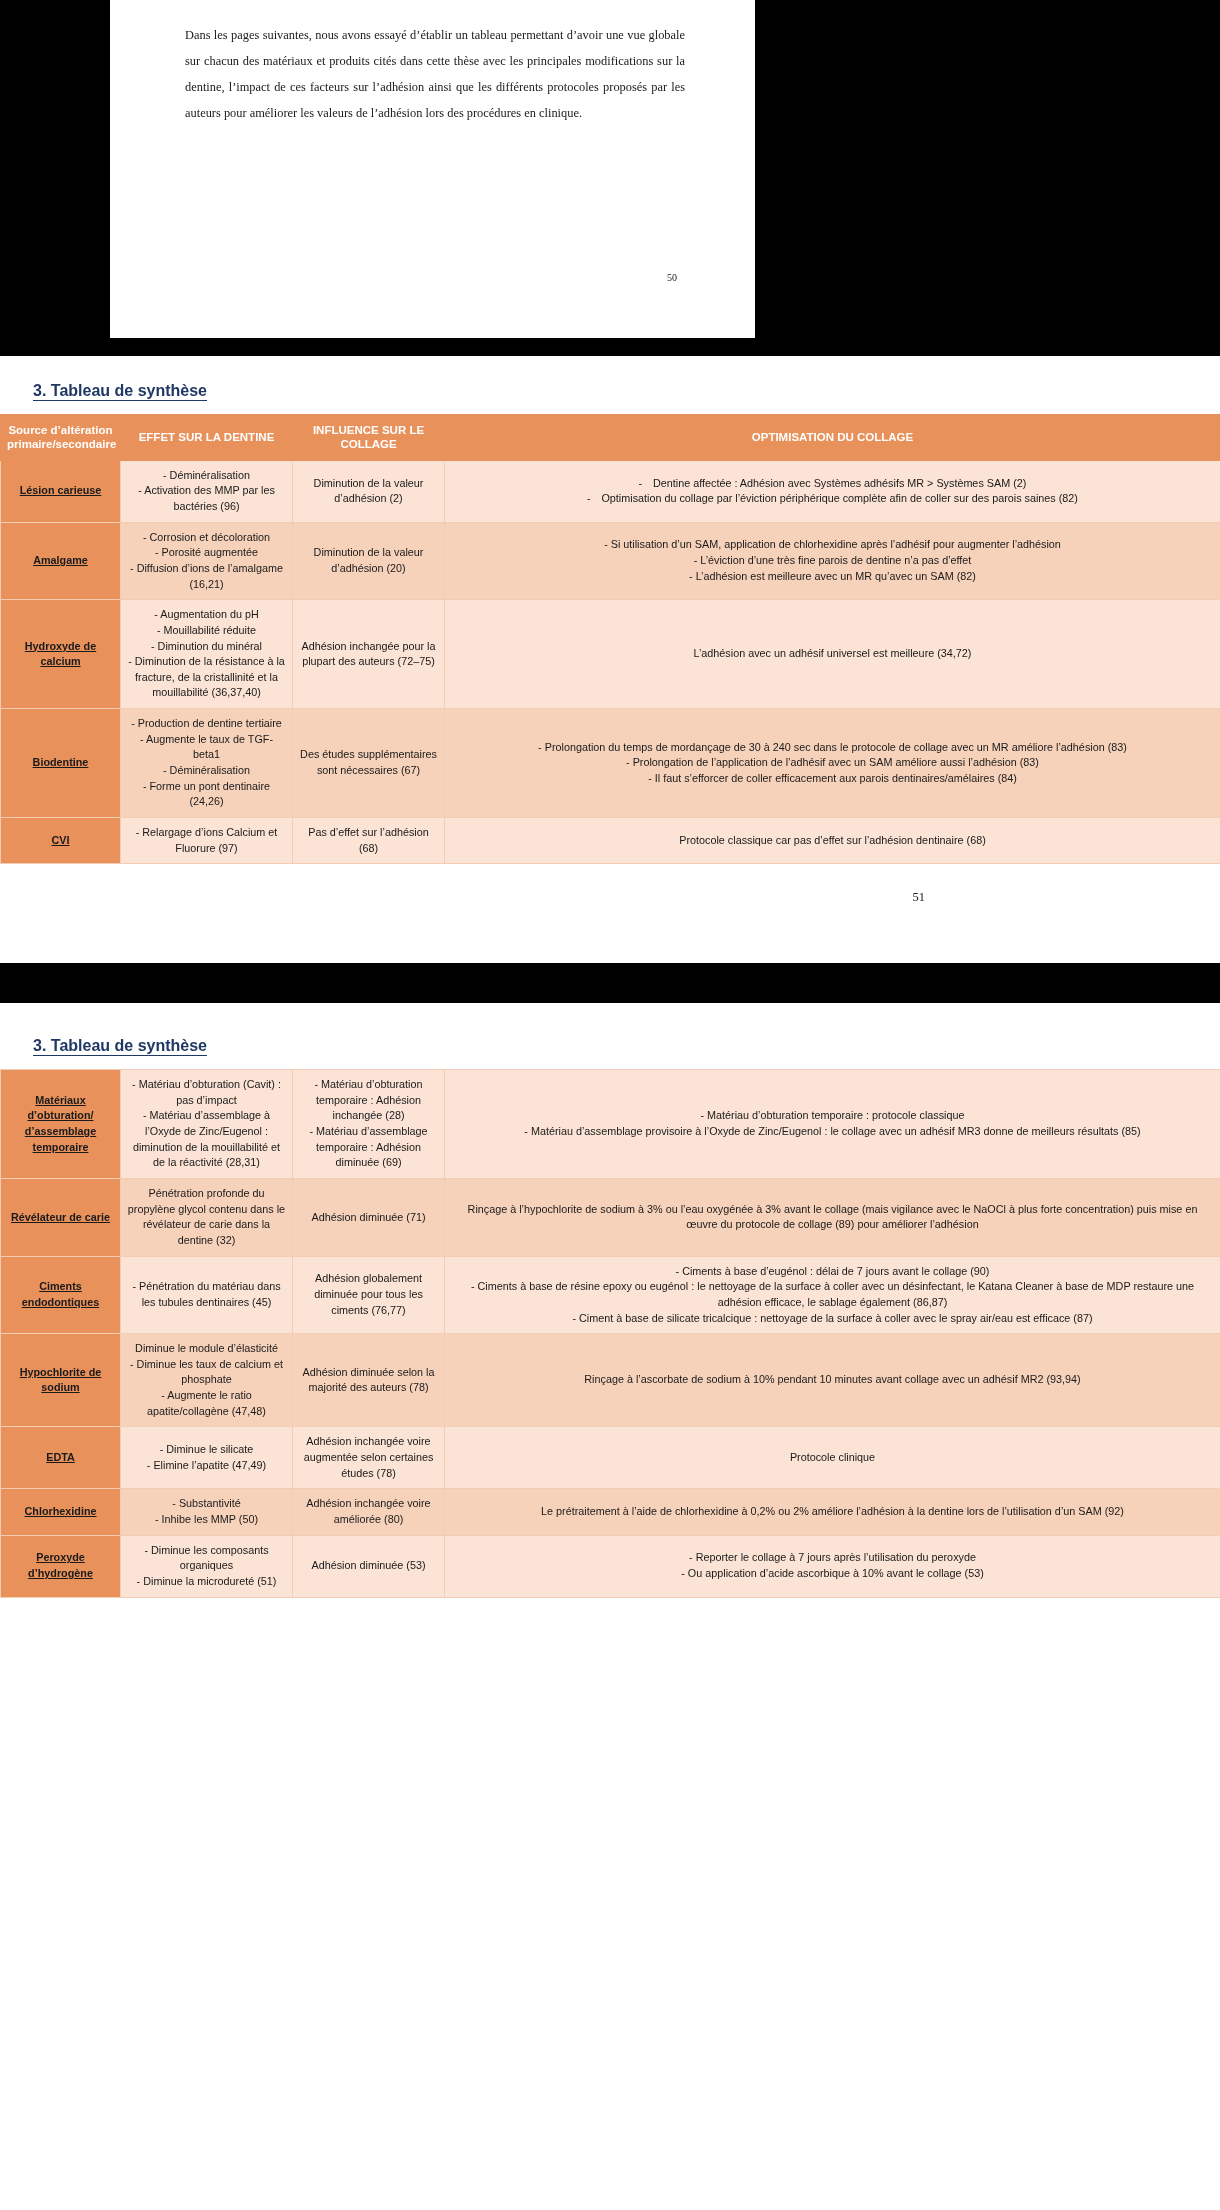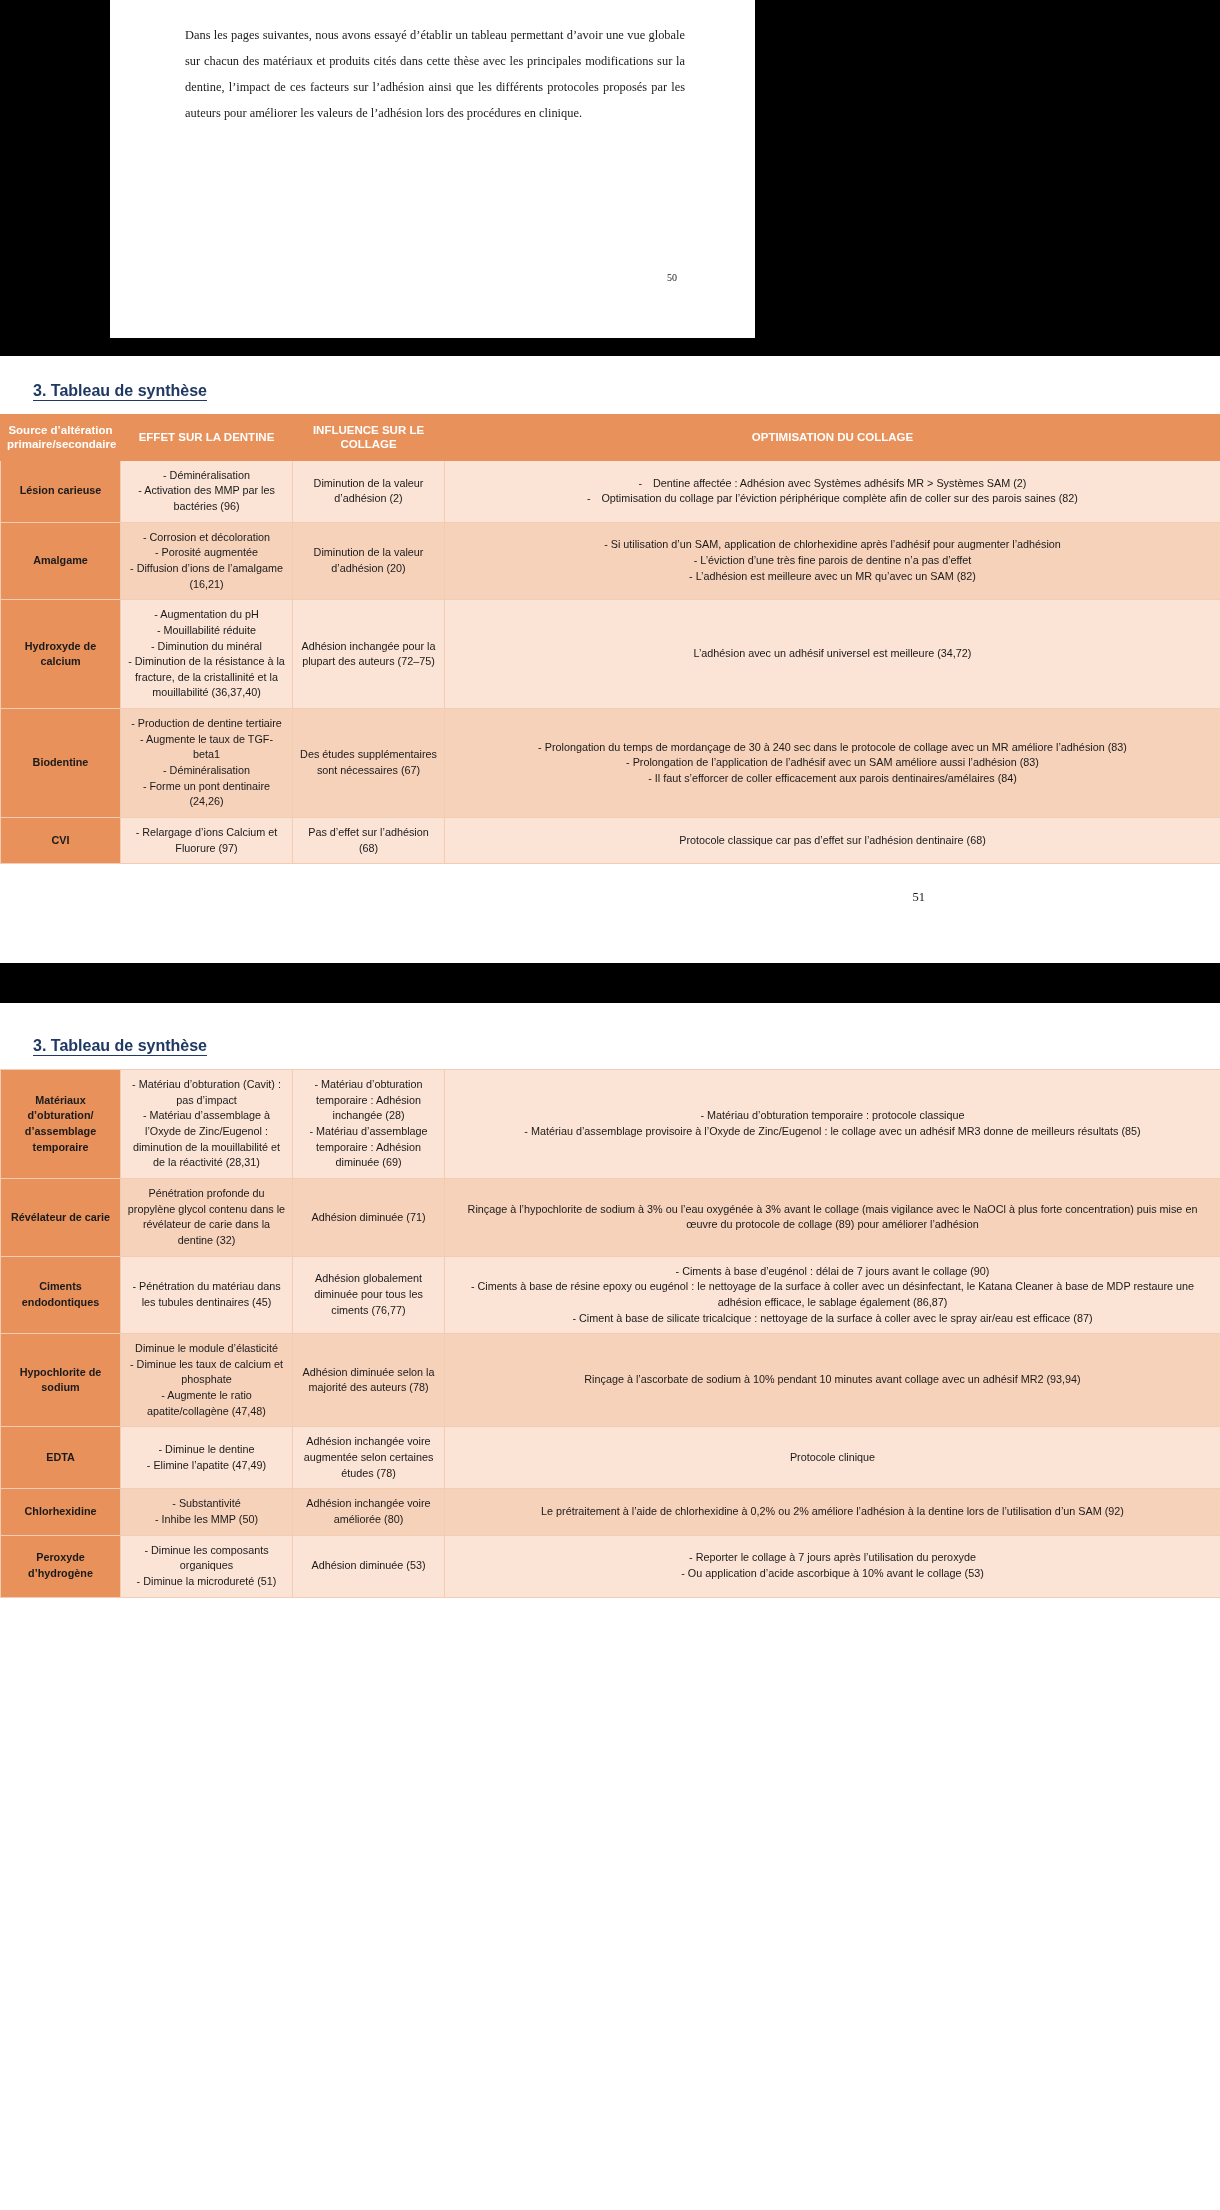--- a/index.html
+++ b/index.html
@@ -95,20 +95,21 @@
     padding: 7px 6px;
     vertical-align: middle;
     text-align: center;
   }
   td.rowhead {
     background: #E8915B;
     color: #ffffff;
     font-weight: bold;
     font-size: 11.5px;
     line-height: 1.3;
+    text-decoration: underline;
   }
   td.cellA { background: #FBE3D5; }
   td.cellB { background: #F7D2BB; }
 
   .pagenum-right {
     text-align: right;
     padding: 26px 83px 0 0;
     font-family: "Liberation Serif", serif;
     font-size: 12.5px;
     color: #1a1a1a;
@@ -317,21 +318,21 @@
           </td>
           <td class="cellB">
             <span class="cell-line">Rinçage à l’ascorbate de sodium à 10% pendant 10 minutes avant collage avec un adhésif MR2 (93,94)</span>
           </td>
         </tr>
         <tr>
           <td class="rowhead">
             <span class="cell-line">EDTA</span>
           </td>
           <td class="cellA">
-            <span class="cell-line">- Diminue le dentine</span>
+            <span class="cell-line">- Diminue le silicate</span>
             <span class="cell-line">- Elimine l’apatite (47,49)</span>
           </td>
           <td class="cellA">
             <span class="cell-line">Adhésion inchangée voire augmentée selon certaines études (78)</span>
           </td>
           <td class="cellA">
             <span class="cell-line">Protocole clinique</span>
           </td>
         </tr>
         <tr>

